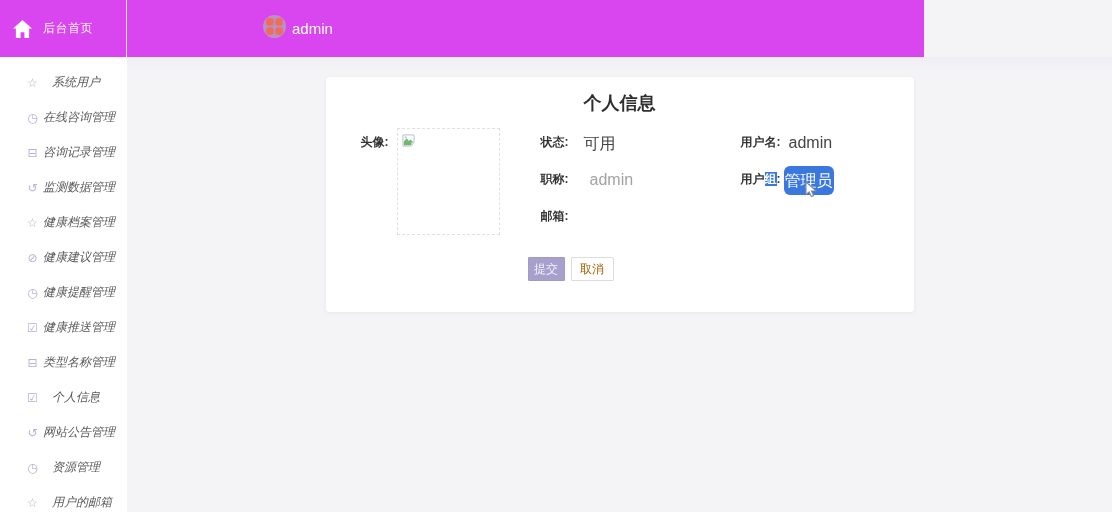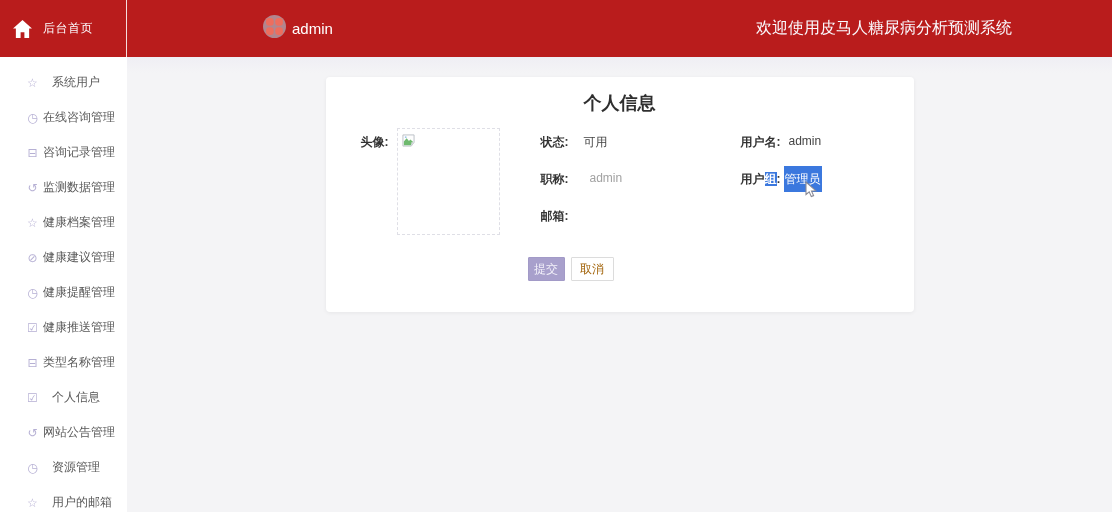--- a/index.html
+++ b/index.html
@@ -1,65 +1,65 @@
 <!DOCTYPE html>
 <html><head>
 <meta charset="utf-8">
 <style>
   * { margin:0; padding:0; box-sizing:border-box; }
   html,body { width:1112px; height:512px; overflow:hidden; }
   body { font-family:"Liberation Sans","DejaVu Sans",sans-serif; }
   .app { position:relative; width:1112px; height:512px; background:#f4f4f6; }
 
   
-  .topbar { position:absolute; left:0; top:0; width:1112px; height:57px;
-            background:#b91c1c; color:#fff; }
+  .topbar { position:absolute; left:0; top:0; width:924px; height:57px;
+            background:#d946ef; color:#fff; }
   .home-area { position:absolute; left:0; top:0; width:127px; height:57px;
                display:flex; align-items:center; gap:11px; padding-left:13px;
                border-right:1px solid rgba(255,255,255,0.85); cursor:pointer; }
   .home-area svg { display:block; }
   .home-label { font-size:12px; letter-spacing:0.5px; color:#fdfdff; }
   .brand { position:absolute; left:263px; top:0; height:57px;
            display:flex; align-items:center; gap:6px; }
   .brand-logo { width:23px; height:23px; }
   .brand-name { font-size:15px; color:#fff; }
   .welcome { position:absolute; right:100px; top:0; height:57px;
              display:flex; align-items:center; font-size:16px; color:#faf9fd; }
 
   
   .sidebar { position:absolute; left:0; top:57px; width:127px; height:455px;
              background:#ffffff; overflow:hidden; }
   .sidebar ul { list-style:none; padding-top:8px; }
   .sidebar li { height:35px; display:flex; align-items:center; padding-left:26px;
                 cursor:pointer; }
   .mi { width:13px; font-size:12px; color:#b6b0d4; margin-right:4px;
         display:inline-block; text-align:center; }
-  .mlabel { font-size:12px; color:#595959; white-space:nowrap; }
+  .mlabel { font-size:12px; color:#595959; white-space:nowrap;font-style:italic; }
   .sidebar li.indent .mlabel { margin-left:9px; }
 
   
   .main { position:absolute; left:127px; top:57px; width:985px; height:378px;
           background:linear-gradient(#efeef4, #f4f4f6 16px); }
   .card { position:relative; width:588px; height:235px; margin:20px auto 0;
           background:#fff; border-radius:4px; box-shadow:0 1px 4px rgba(0,0,0,0.06); }
   .card-title { position:absolute; left:0; top:14px; width:100%; text-align:center;
                 font-size:18px; font-weight:bold; color:#2f2f2f; }
   .flabel { position:absolute; font-size:12px; color:#333; font-weight:bold;
             text-align:right; white-space:nowrap;padding-left:28px; }
-  .fvalue { position:absolute; font-size:12px; color:#444; white-space:nowrap; }
+  .fvalue { position:absolute; font-size:16px; color:#444; white-space:nowrap; }
   .fvalue.muted { color:#a2a2a2; }
   .avatar-box { position:absolute; left:71px; top:51px; width:103px; height:107px;
                 border:1px dashed #dfdfe6; background:#fff; cursor:pointer; }
   .broken-img { position:absolute; left:4px; top:4px; }
   .email-input { position:absolute; left:256px; top:130px; width:220px; height:18px;
                  border:none; outline:none; font-size:12px; color:#555;
                  font-family:"Liberation Sans","DejaVu Sans",sans-serif; background:transparent; }
   .email-input::placeholder { color:#c3c3cc; }
   .sel { background:#3b78de; color:#fff; }
-  .grp-value { padding:6px 1px; }
+  .grp-value { padding:6px 1px;border-radius:6px; }
   .btn { position:absolute; top:180px; height:24px; font-size:12px; border-radius:1px;
          display:flex; align-items:center; justify-content:center; cursor:pointer; }
   .btn-submit { left:202px; width:37px; background:#a8a0cc; color:#f3f1fa; border:1px solid #a29ac7; }
   .btn-cancel { left:245px; width:43px; background:#fff; color:#a16207; border:1px solid #dcdcdc; }
 
   .cursor { position:absolute; left:805px; top:181px; z-index:9; }
 </style>
 </head>
 <body>
 
@@ -81,21 +81,20 @@
           <circle cx="12" cy="12" r="12" fill="#b0aab4" opacity="0.75"></circle>
           <rect x="3.2" y="3.2" width="8" height="8" rx="3.4" fill="#ed6e5e"></rect>
           <rect x="12.8" y="3.2" width="8" height="8" rx="3.4" fill="#ed6e5e"></rect>
           <rect x="3.2" y="12.8" width="8" height="8" rx="3.4" fill="#ed6e5e"></rect>
           <rect x="12.8" y="12.8" width="8" height="8" rx="3.4" fill="#ed6e5e"></rect>
         </svg>
       </span>
       <span class="brand-name">admin</span>
     </div>
 
-    <div class="welcome">欢迎使用皮马人糖尿病分析预测系统</div>
   </header>
 
   <aside class="sidebar">
     <ul>
       <li class="indent">
         <span class="mi">☆</span>
         <span class="mlabel">系统用户</span>
         </li>
       <li>
         <span class="mi">◷</span>

